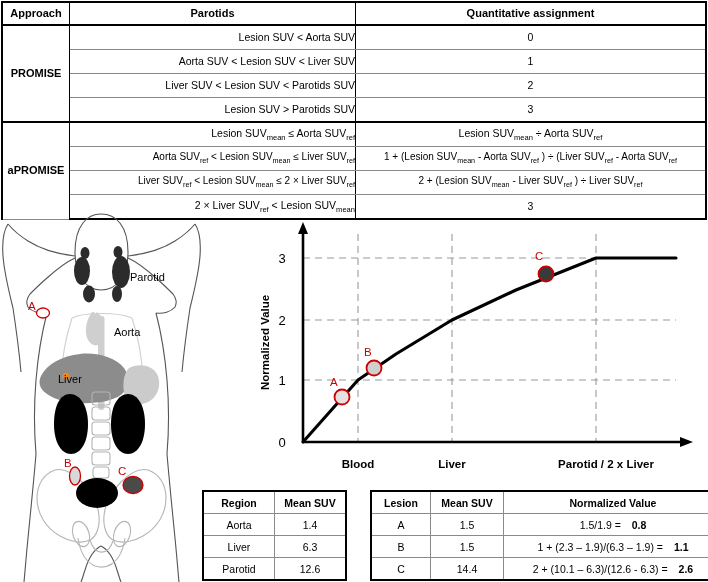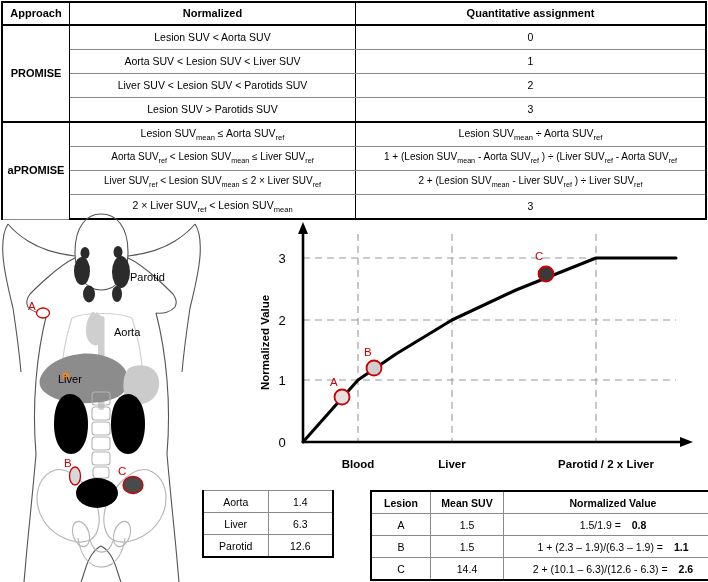--- a/index.html
+++ b/index.html
@@ -53,21 +53,21 @@
     font-size: 11px;
     border-left: 2.5px solid #000 !important;
     border-right: 1.6px solid #000 !important;
   }
   #criteria-table thead th.col-approach {
     border-left: 2.5px solid #000;
     border-right: 1.6px solid #000;
   }
   #criteria-table thead th.col-cond { border-right: 1.6px solid #000; }
   #criteria-table thead th.col-qa  { border-right: 2.5px solid #000; }
-  #criteria-table td.cond-cell { border-right: 1.6px solid #000; }
+  #criteria-table td.cond-cell { border-right: 1.6px solid #000; text-align: right; }
   #criteria-table td.qa-cell   { border-right: 2.5px solid #000; }
   .group-end td { border-bottom: 2.5px solid #000 !important; }
   .group-start td { border-top: 2.5px solid #000 !important; }
   #criteria-table tbody tr:last-child td { border-bottom: 2.5px solid #000 !important; }
   .tight { font-size: 10px; }
   sub { font-size: 0.72em; }
 
   
   #anatomy {
     position: absolute;
@@ -156,21 +156,21 @@
 </style>
 </head>
 <body>
 
 <div id="figure">
 
   <table id="criteria-table">
     <thead>
       <tr>
         <th class="col-approach">Approach</th>
-        <th class="col-cond">Normalized</th>
+        <th class="col-cond">Parotids</th>
         <th class="col-qa">Quantitative assignment</th>
       </tr>
     </thead>
     <tbody>
 
       <tr>
         <td class="approach-cell" rowspan="4">PROMISE</td>
         <td class="cond-cell">Lesion SUV &lt; Aorta SUV</td>
         <td class="qa-cell">0</td>
       </tr>
@@ -341,20 +341,24 @@
       <text class="ylabel-text" x="0" y="0" transform="translate(13,176) rotate(-90)">Normalized Value</text>
 
       <text class="xtick-label" x="102" y="254" text-anchor="middle">Blood</text>
       <text class="xtick-label" x="196" y="254" text-anchor="middle">Liver</text>
       <text class="xtick-label" x="350" y="254" text-anchor="middle">Parotid / 2 x Liver</text>
     </svg>
   </div>
 
   <table class="mini-table" id="region-table">
     <tbody>
+        <tr>
+      <th class="c1 edge-l">Region</th>
+      <th class="c2 edge-r">Mean SUV</th>
+    </tr>
     <tr>
       <td class="edge-l">Aorta</td>
       <td class="edge-r">1.4</td>
     </tr>
     <tr>
       <td class="edge-l">Liver</td>
       <td class="edge-r">6.3</td>
     </tr>
     <tr>
       <td class="edge-l">Parotid</td>

